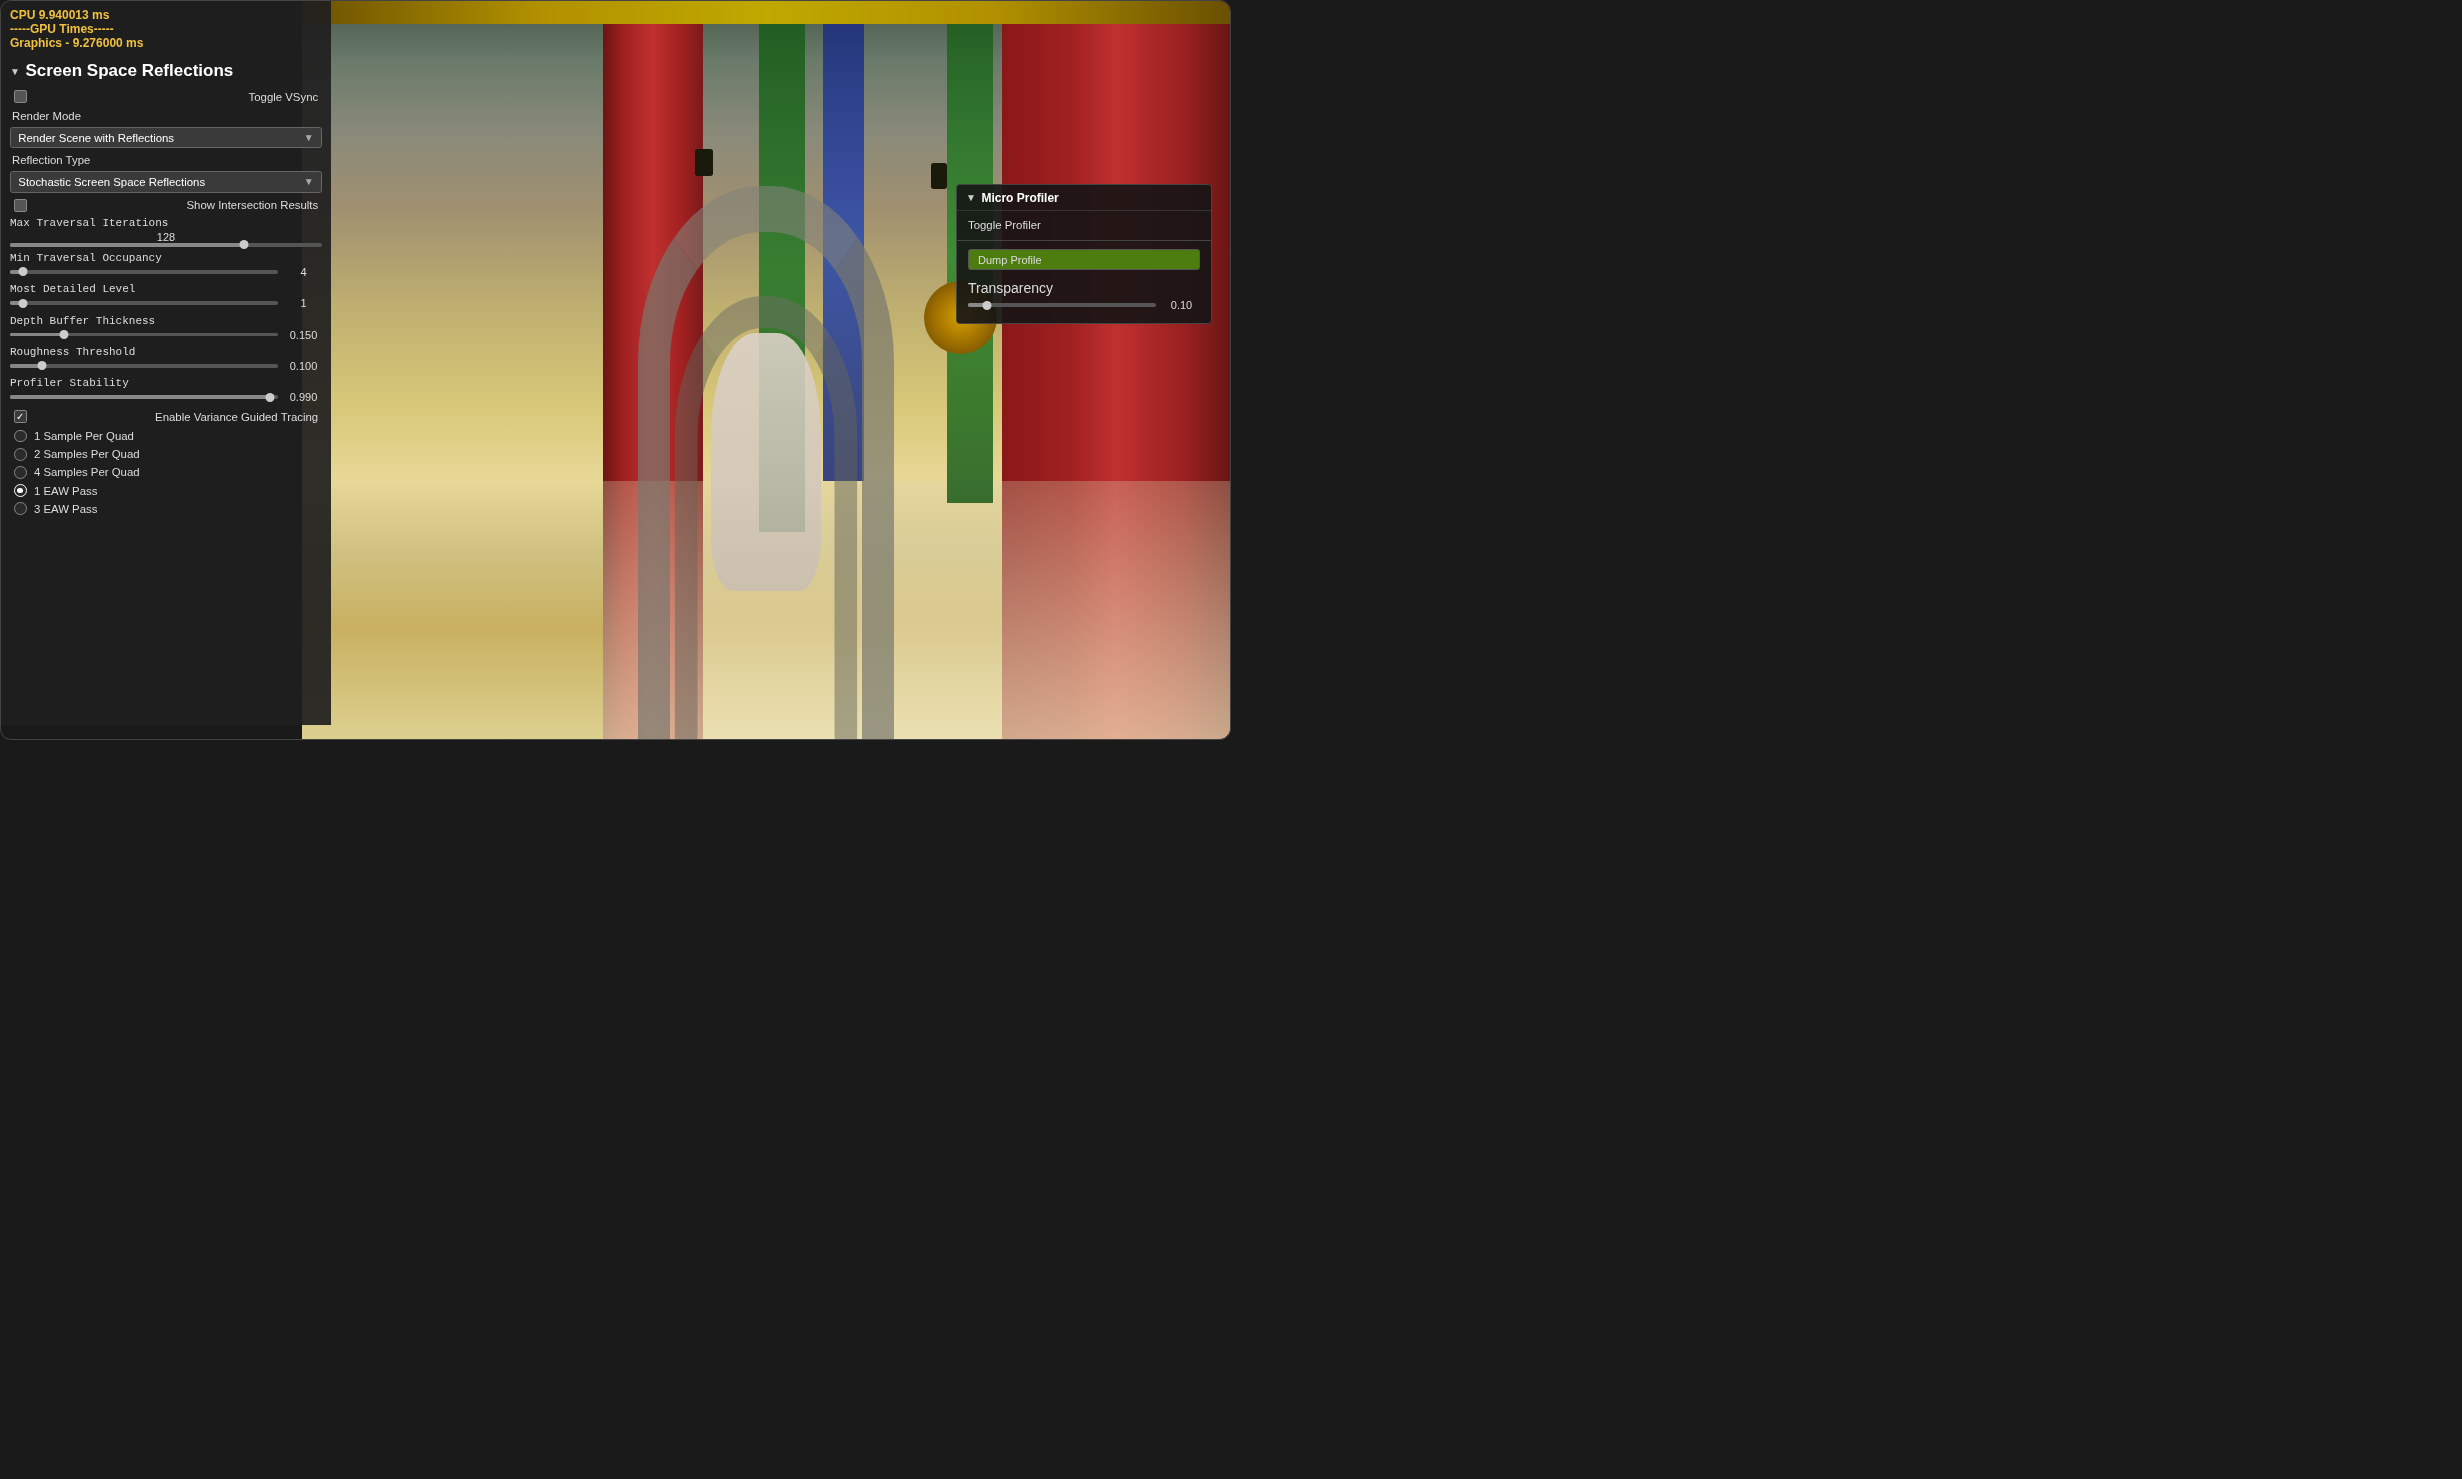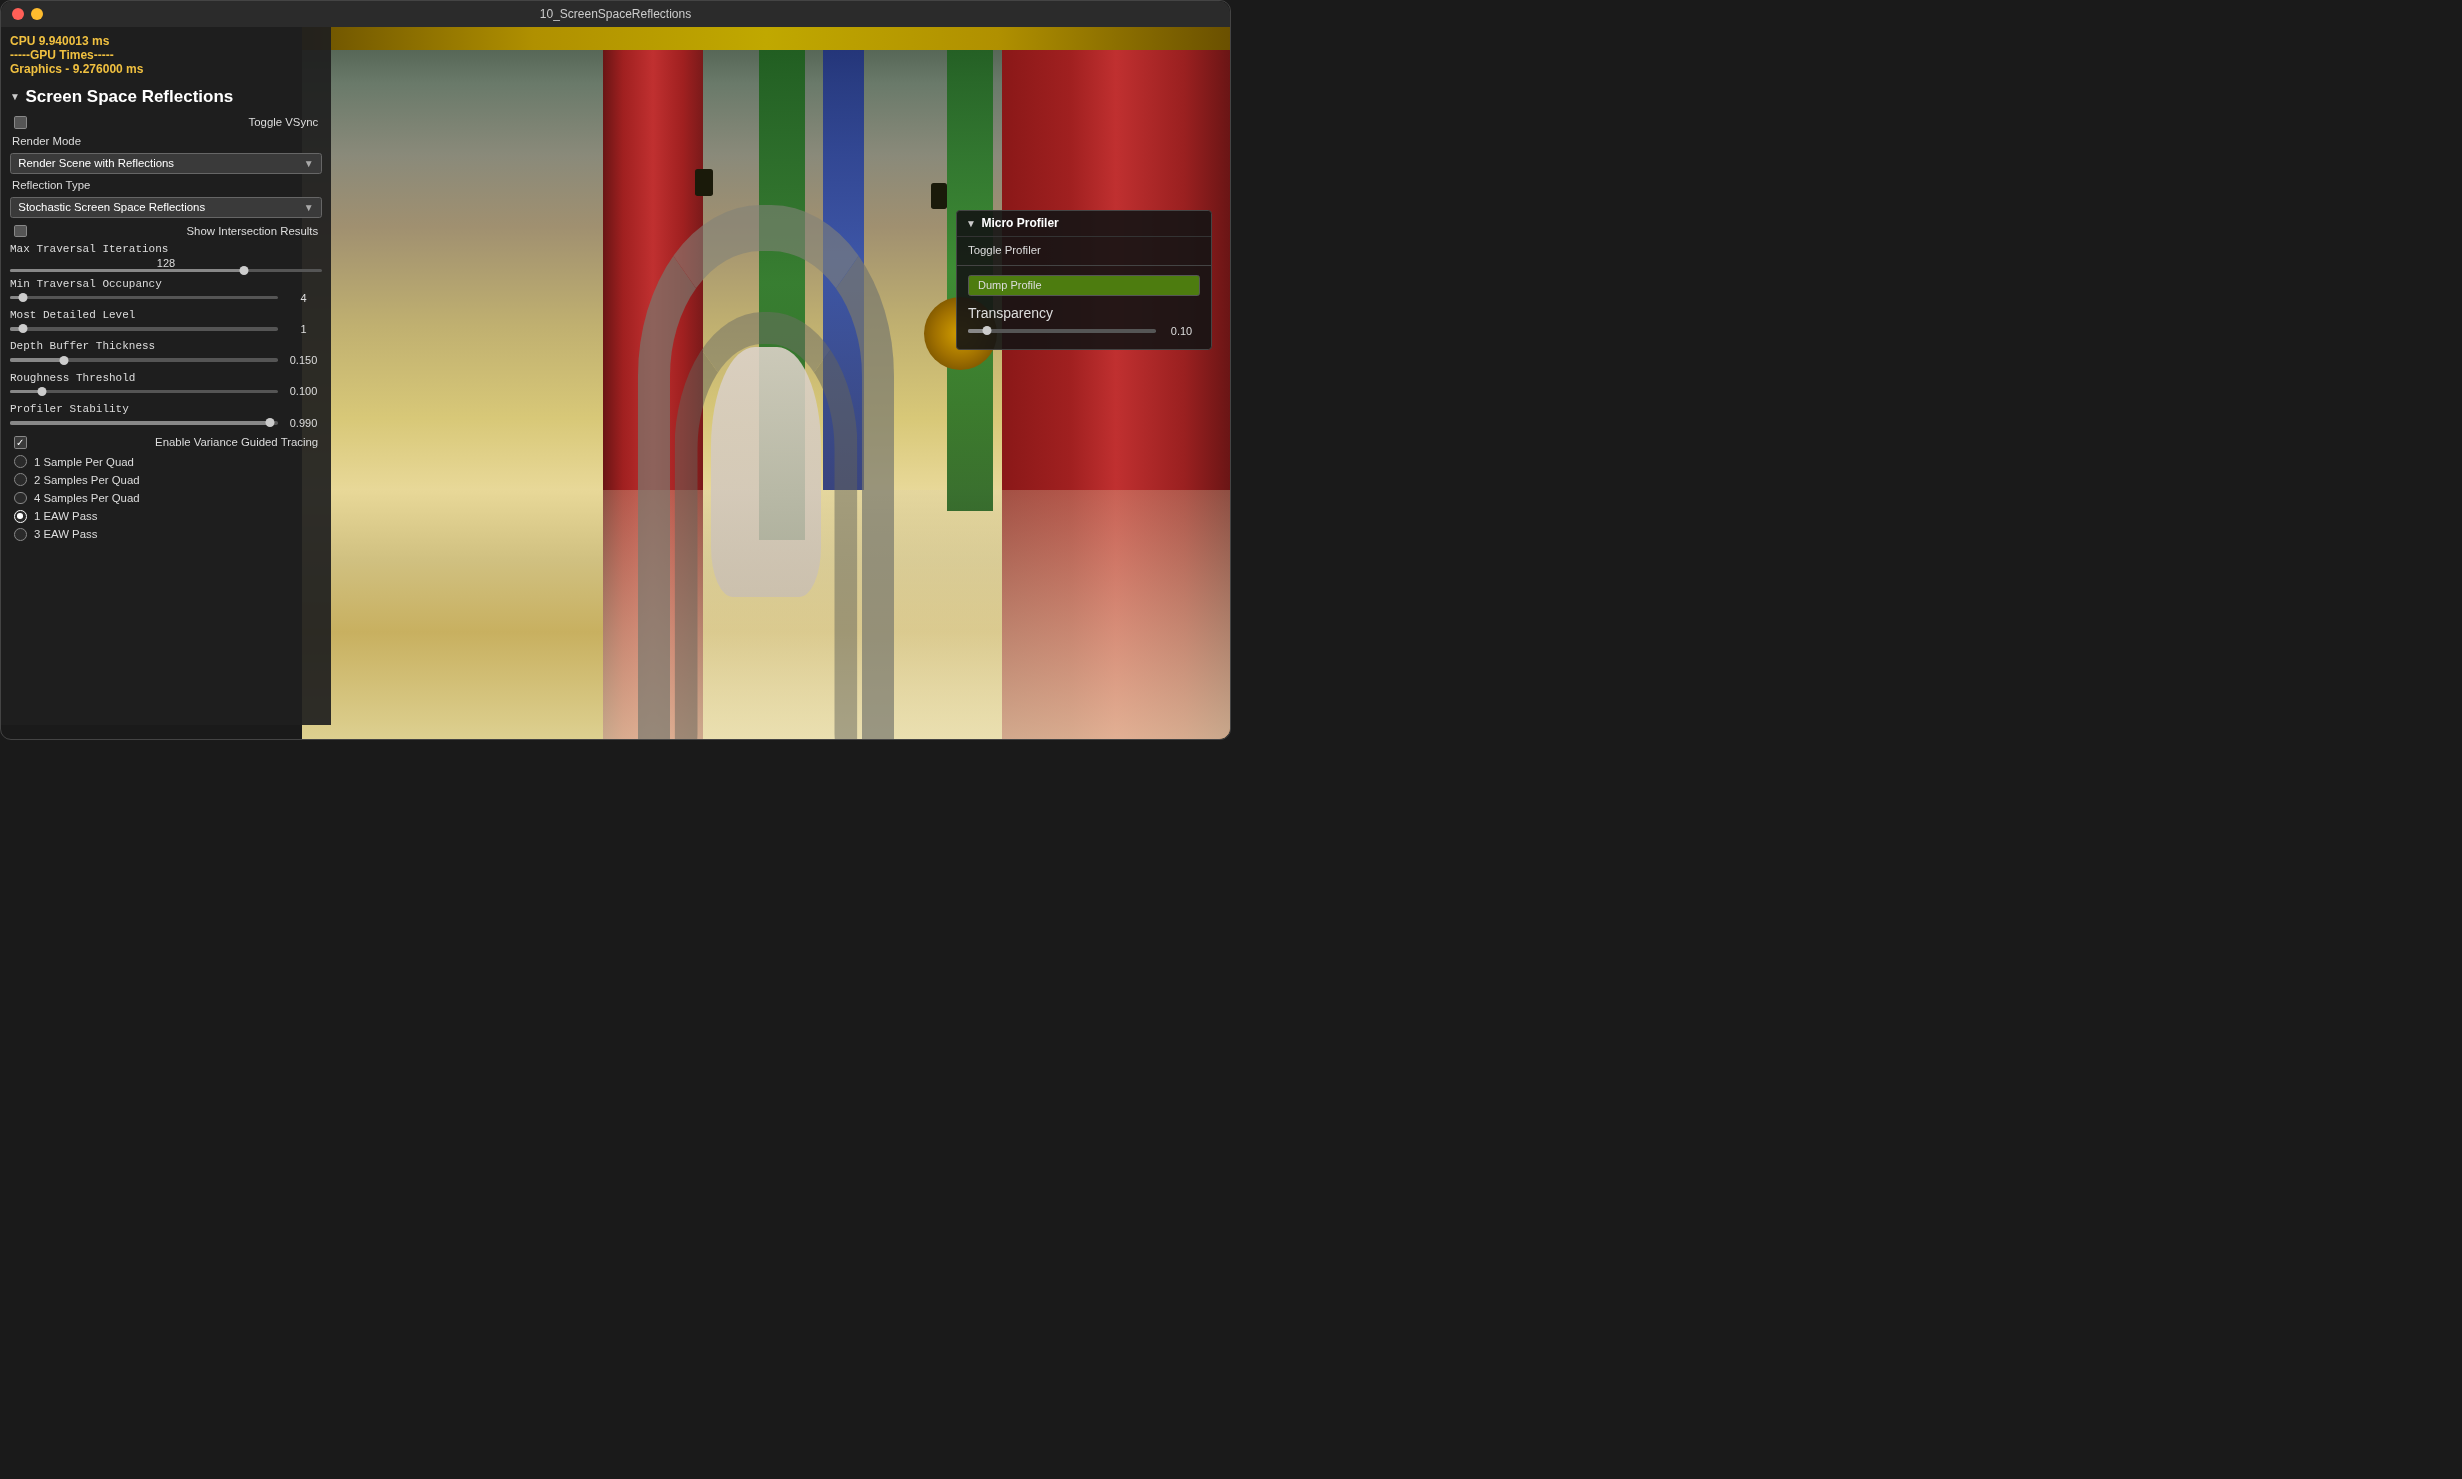--- a/index.html
+++ b/index.html
@@ -373,27 +373,20 @@
     }
 
     .scroll-hidden::-webkit-scrollbar { display: none; }
     .left-panel { scrollbar-width: none; }
   </style>
 </head>
 <body>
 
 <div class="window">
 
-  <div class="titlebar">
-    <div class="titlebar-controls">
-      <button class="btn-close"></button>
-      <button class="btn-min"></button>
-    </div>
-    <span class="titlebar-title">10_ScreenSpaceReflections</span>
-  </div>
 
   <div class="main-content">
 
     <div class="cathedral-bg">
 
       <div style="position:absolute;left:0;right:0;top:0;bottom:0;background:linear-gradient(180deg, #4a5a4a 0%, #6a7a6a 8%, #8a8a7a 18%, #a09070 28%, #c0b070 42%, #d8c878 55%, #e8d898 65%, #d0c080 75%, #c8b060 85%, #ddd090 100%);"></div>
 
       <div class="scene-curtain-left"></div>
 
       <div class="scene-curtain-right"></div>

